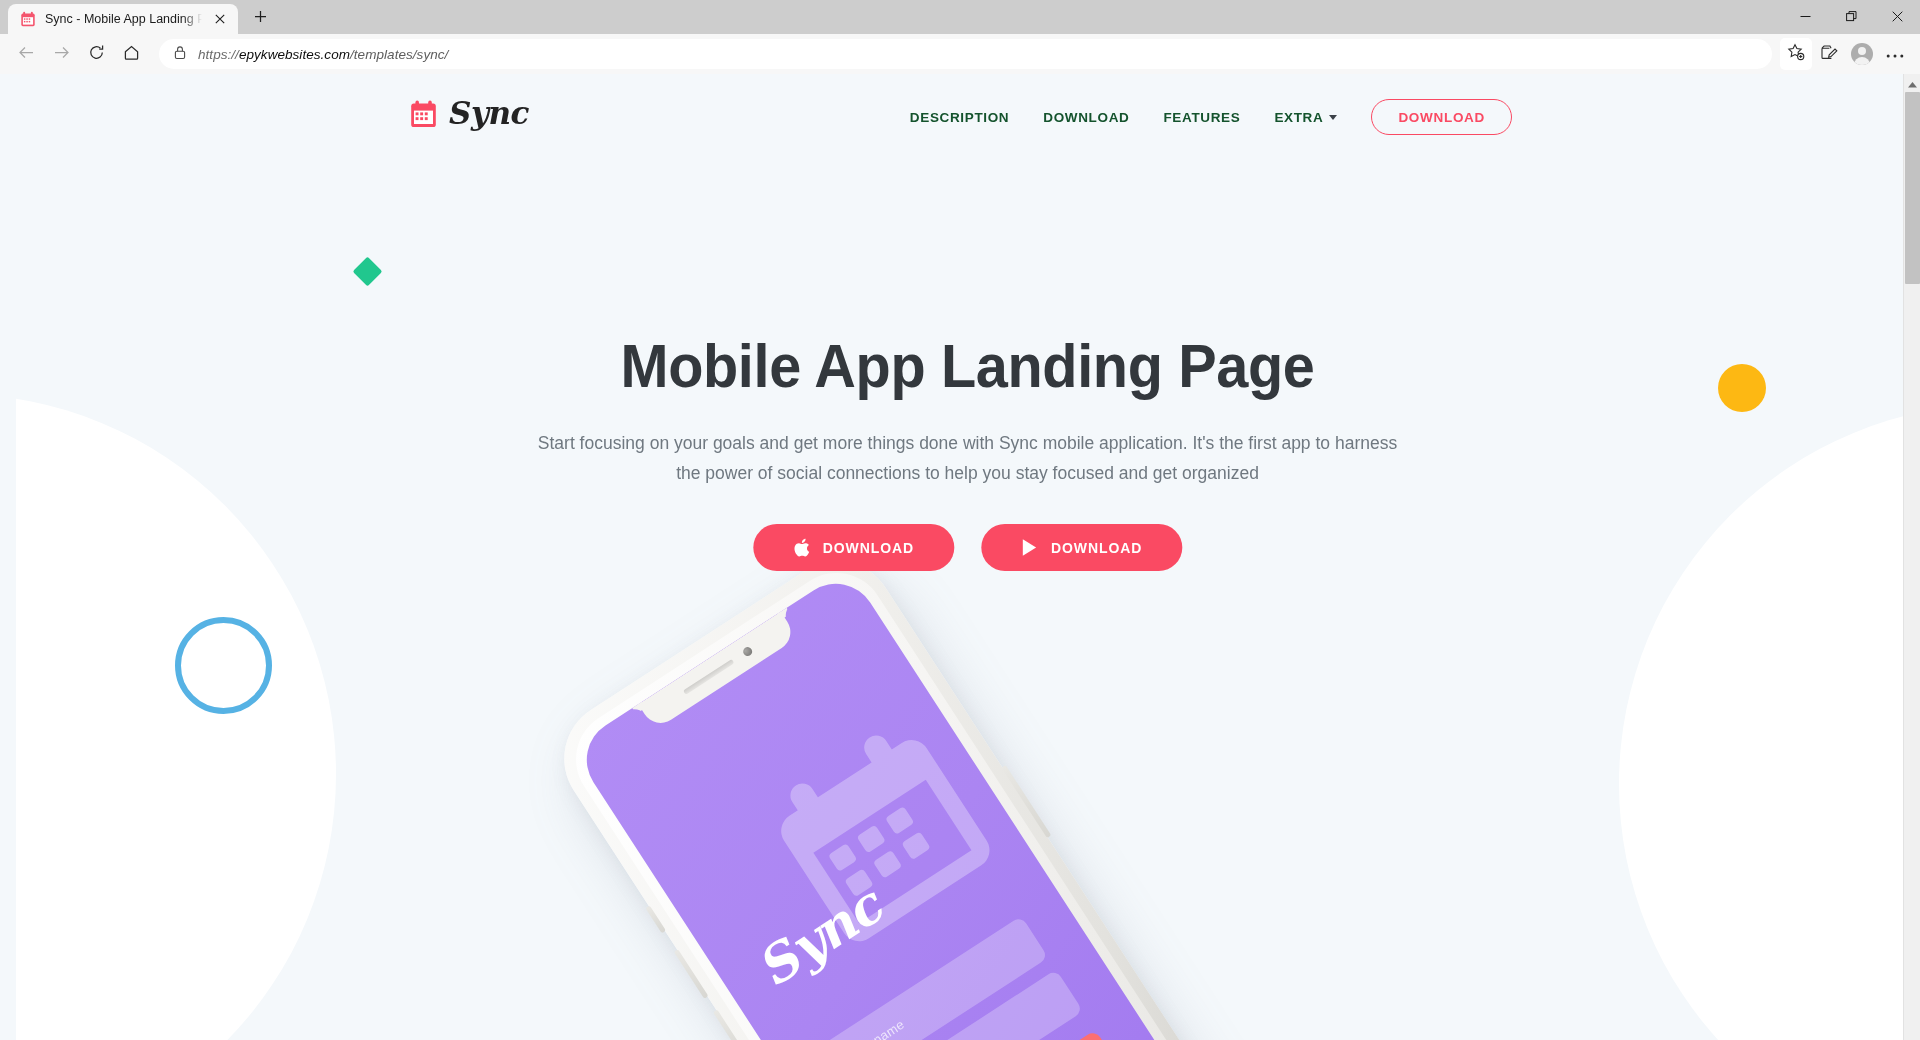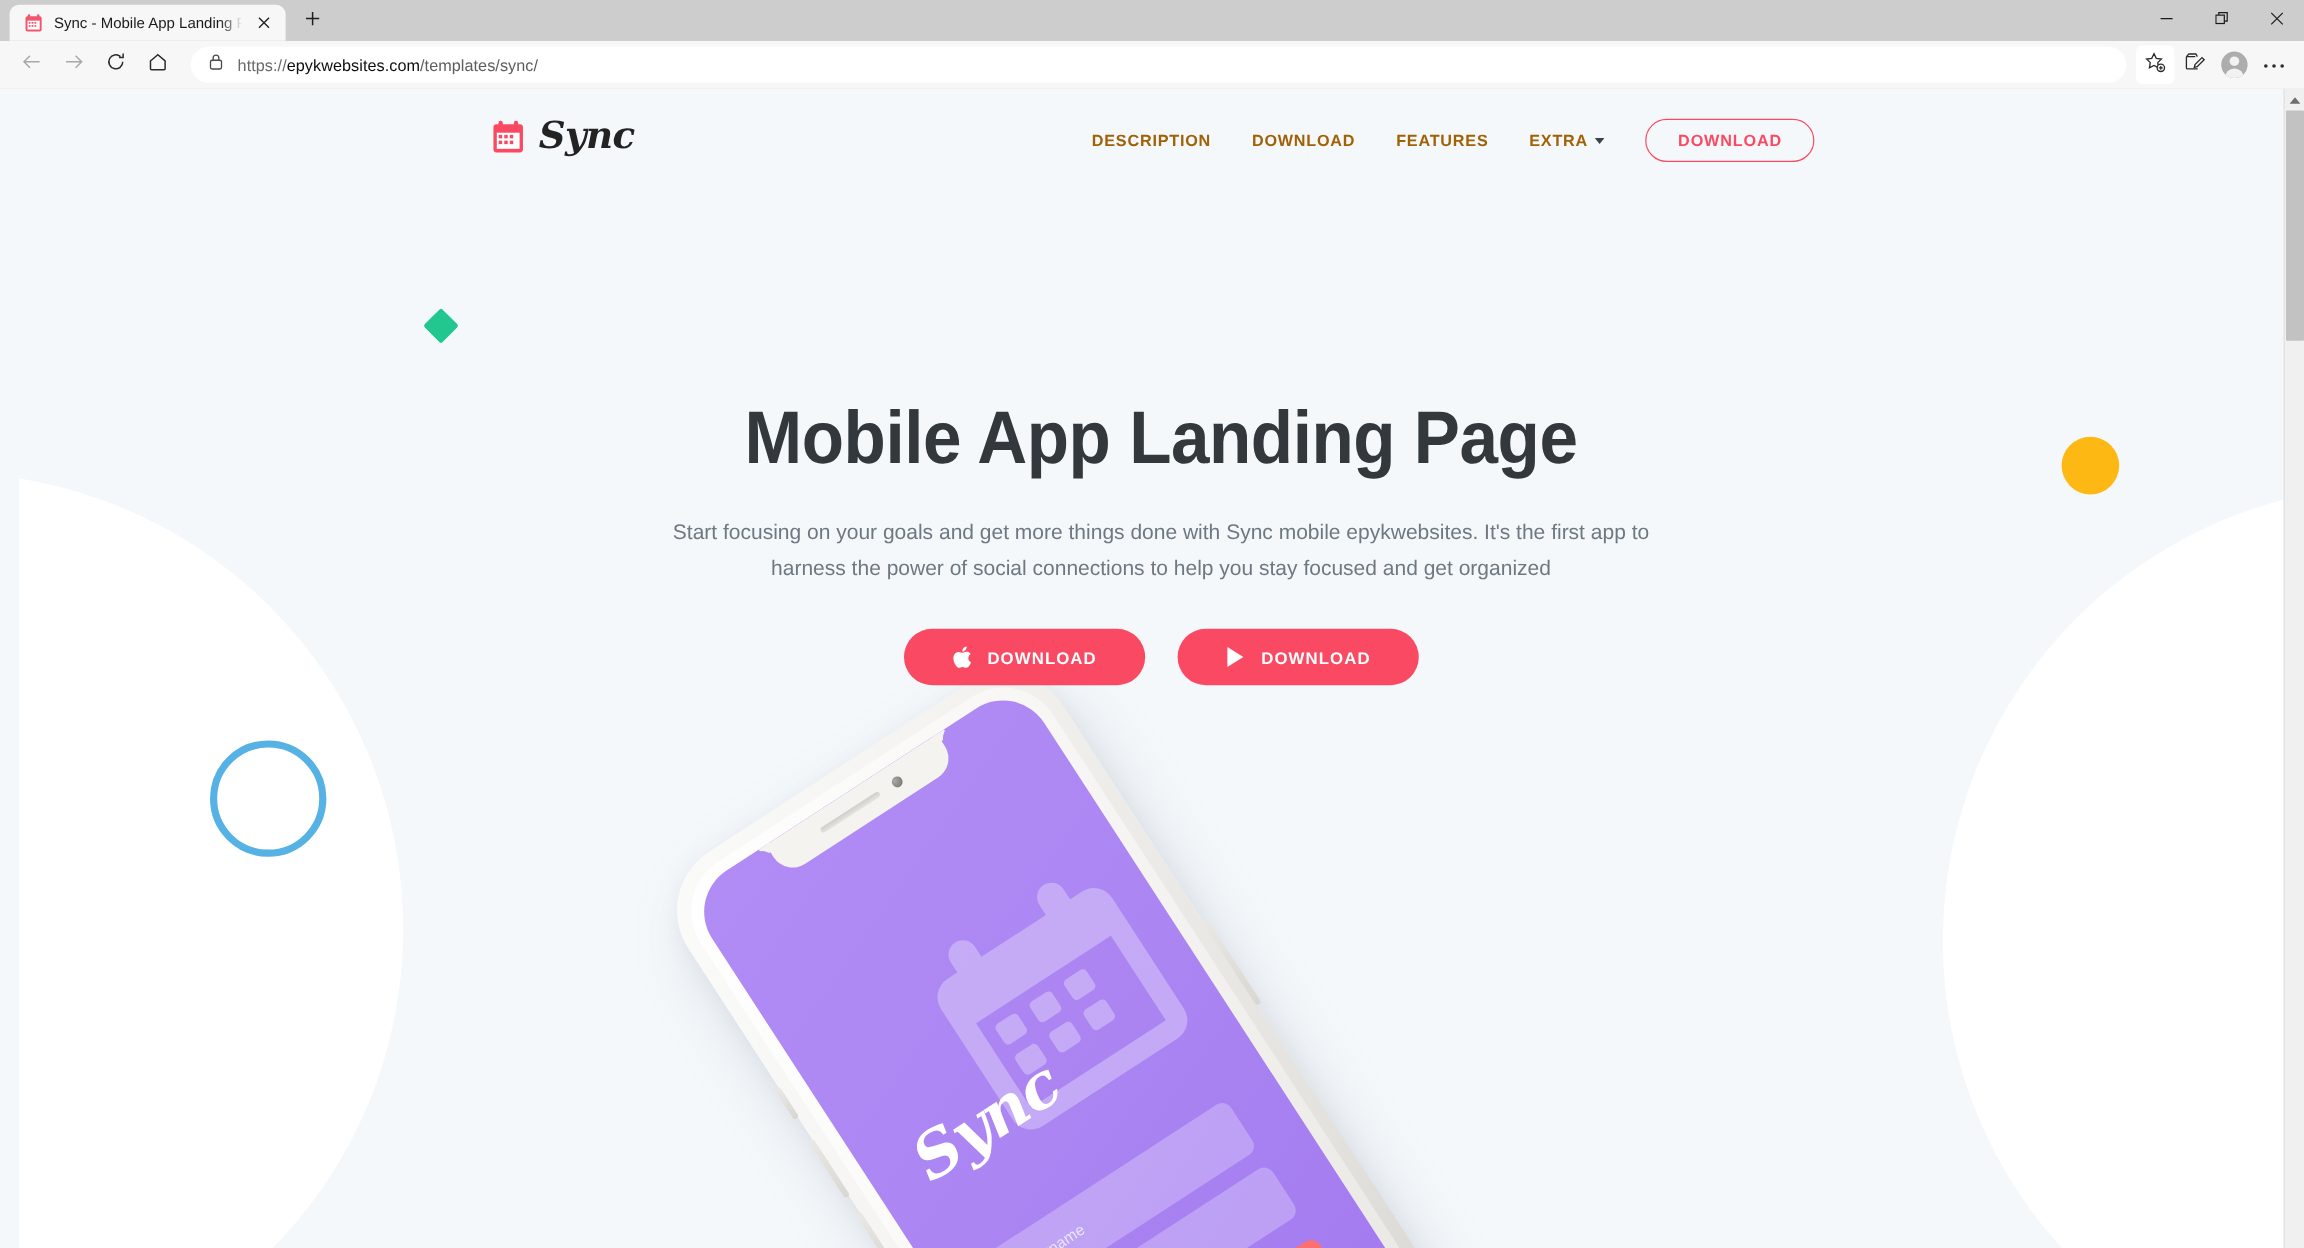--- a/index.html
+++ b/index.html
@@ -47,21 +47,21 @@
   .wincontrols {
     position:absolute; right:0; top:0; height:34px; display:flex;
   }
   .winbtn {
     width:46px; height:34px; display:flex; align-items:center; justify-content:center;
     color:#1a1a1a;
   }
 
   .navbar {
     height:40px; background:#f7f7f7; display:flex; align-items:center;
-    padding:0 9px; gap:1px;
+    padding:0 9px; gap:1px;font-style:italic;
   }
   .navbtn {
     width:34px; height:32px; border-radius:5px;
     display:flex; align-items:center; justify-content:center;
     flex:0 0 34px;
   }
   .navbtn.disabled { opacity:.38; }
   .urlbar {
     flex:1; height:30px; background:#ffffff; border-radius:15px;
     display:flex; align-items:center; padding:0 10px 0 14px;
@@ -138,21 +138,21 @@
     font-family:"DejaVu Serif", serif;
     font-style:italic; font-weight:bold; font-size:31px;
     color:#232323; letter-spacing:-.5px; line-height:1;
   }
 
   .site-nav {
     position:absolute; right:407px; top:25px;
     display:flex; align-items:center; gap:0;
   }
   .nav-link {
-    font-size:13.5px; font-weight:bold; color:#a16207;
+    font-size:13.5px; font-weight:bold; color:#14532d;
     letter-spacing:.65px; padding:0 17px; white-space:nowrap;
   }
   .nav-link.has-caret { display:flex; align-items:center; gap:6px; padding-right:14px;justify-content:center; }
   .caret {
     width:0; height:0; border-left:4.5px solid transparent;
     border-right:4.5px solid transparent; border-top:5px solid #3b4148;
   }
   .nav-download {
     margin-left:20px; height:36px; padding:0 26px;
     border:1.6px solid #fa4a63; border-radius:18px;
@@ -465,21 +465,21 @@
           <a class="nav-link has-caret">
             <span>EXTRA</span>
             <span class="caret"></span>
           </a>
           <a class="nav-download">DOWNLOAD</a>
         </nav>
       </div>
 
       <div class="hero">
         <h1 class="hero-title">Mobile App Landing Page</h1>
-        <p class="hero-sub">Start focusing on your goals and get more things done with Sync mobile epykwebsites. It's the first app to harness the power of social connections to help you stay focused and get organized</p>
+        <p class="hero-sub">Start focusing on your goals and get more things done with Sync mobile application. It's the first app to harness the power of social connections to help you stay focused and get organized</p>
 
         <div class="hero-btns">
           <a class="dl-btn">
             <span class="glyph">
               <svg width="17" height="20" viewBox="0 0 17 20" fill="#ffffff">
                 <path d="M13.6 10.5c0-2.3 1.9-3.4 2-3.5-1.1-1.6-2.8-1.8-3.4-1.8-1.4-.15-2.8.85-3.5.85-.72 0-1.86-.83-3.06-.81C4.1 5.26 2.7 6.1 1.95 7.4.36 10.1 1.55 14.1 3.1 16.3c.76 1.07 1.66 2.28 2.85 2.23 1.15-.05 1.58-.74 2.97-.74 1.38 0 1.78.74 2.99.72 1.24-.02 2.02-1.09 2.77-2.17.87-1.24 1.23-2.45 1.25-2.51-.03-.01-2.4-.92-2.33-3.33z"></path>
                 <path d="M11.3 3.6c.63-.77 1.06-1.83.94-2.9-.91.04-2.02.61-2.67 1.37-.58.68-1.09 1.77-.95 2.81 1.02.08 2.05-.52 2.68-1.28z"></path>
               </svg>
             </span>
             <span>DOWNLOAD</span>

